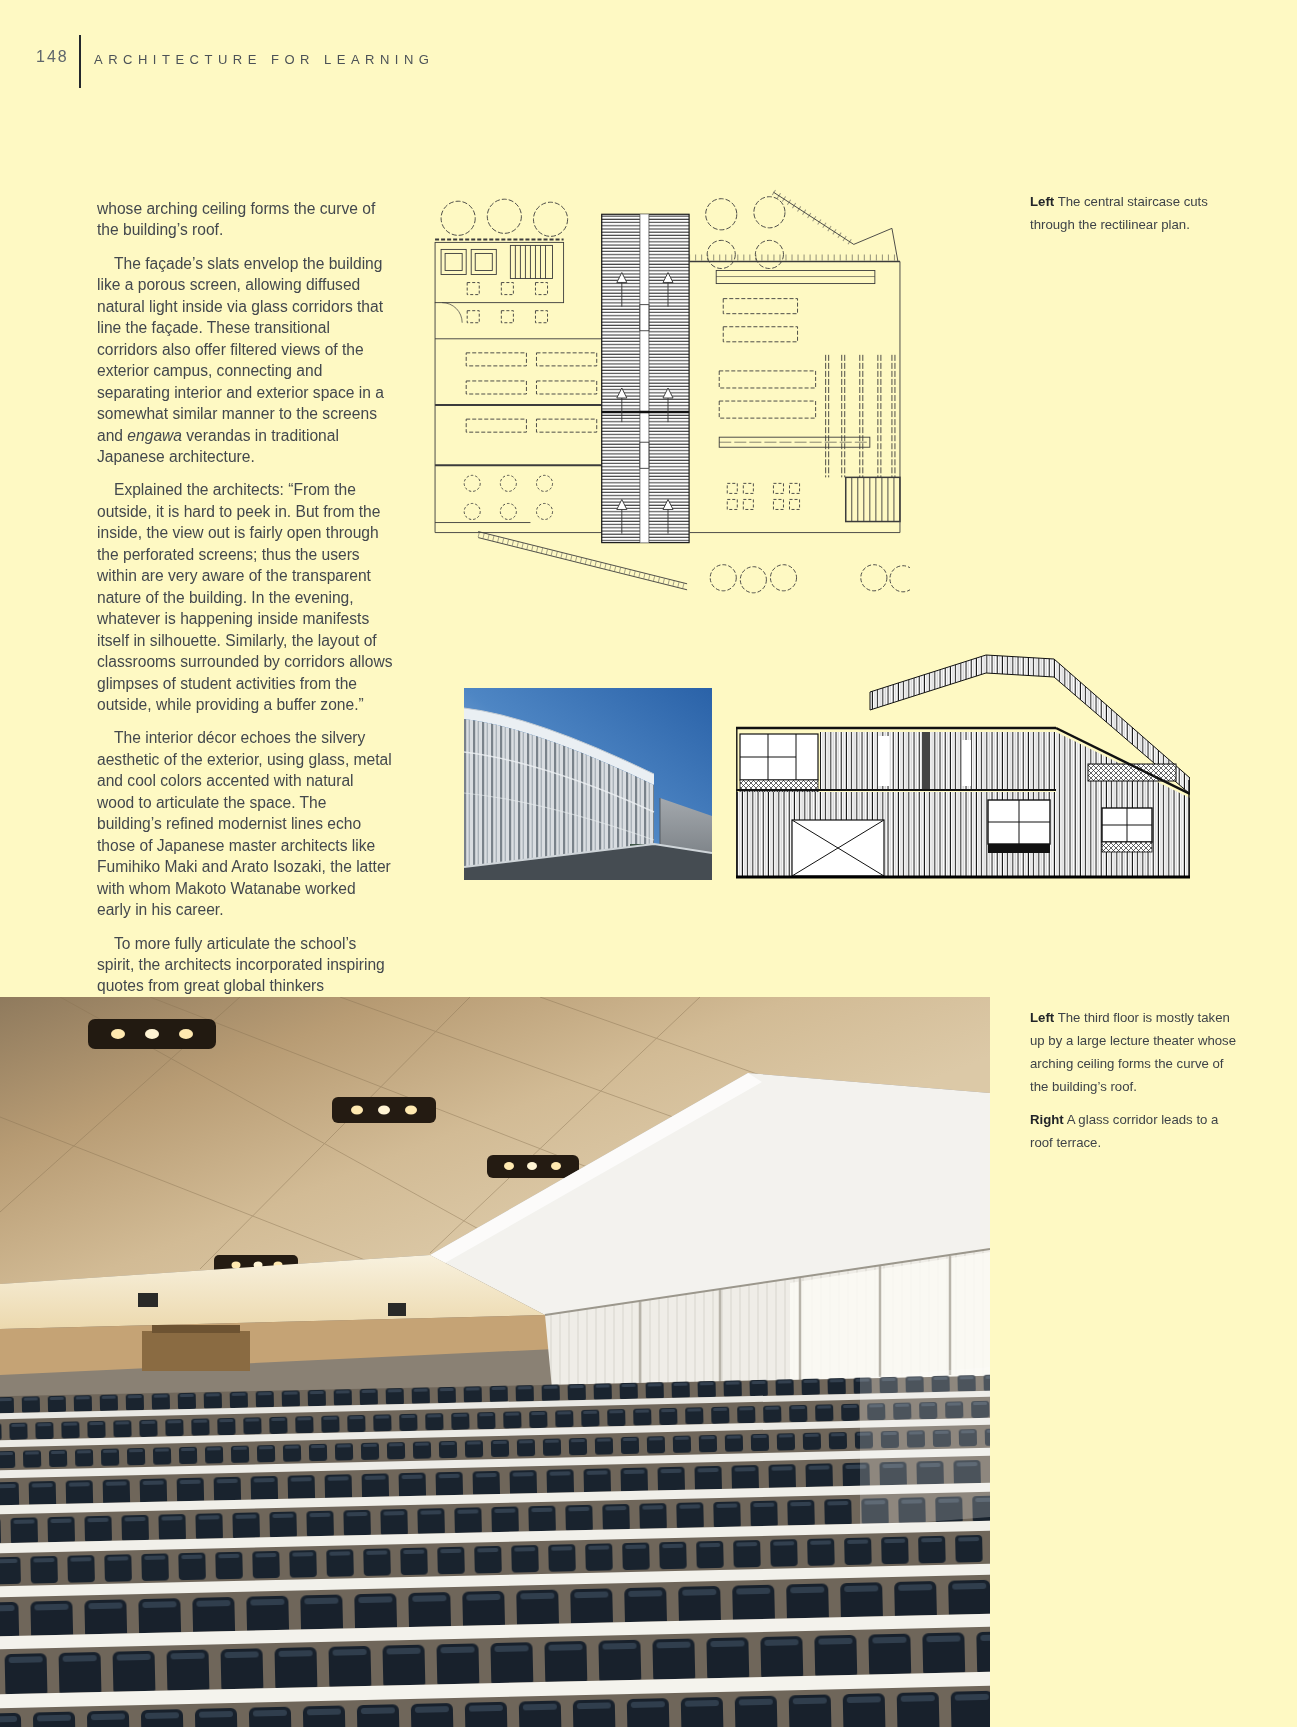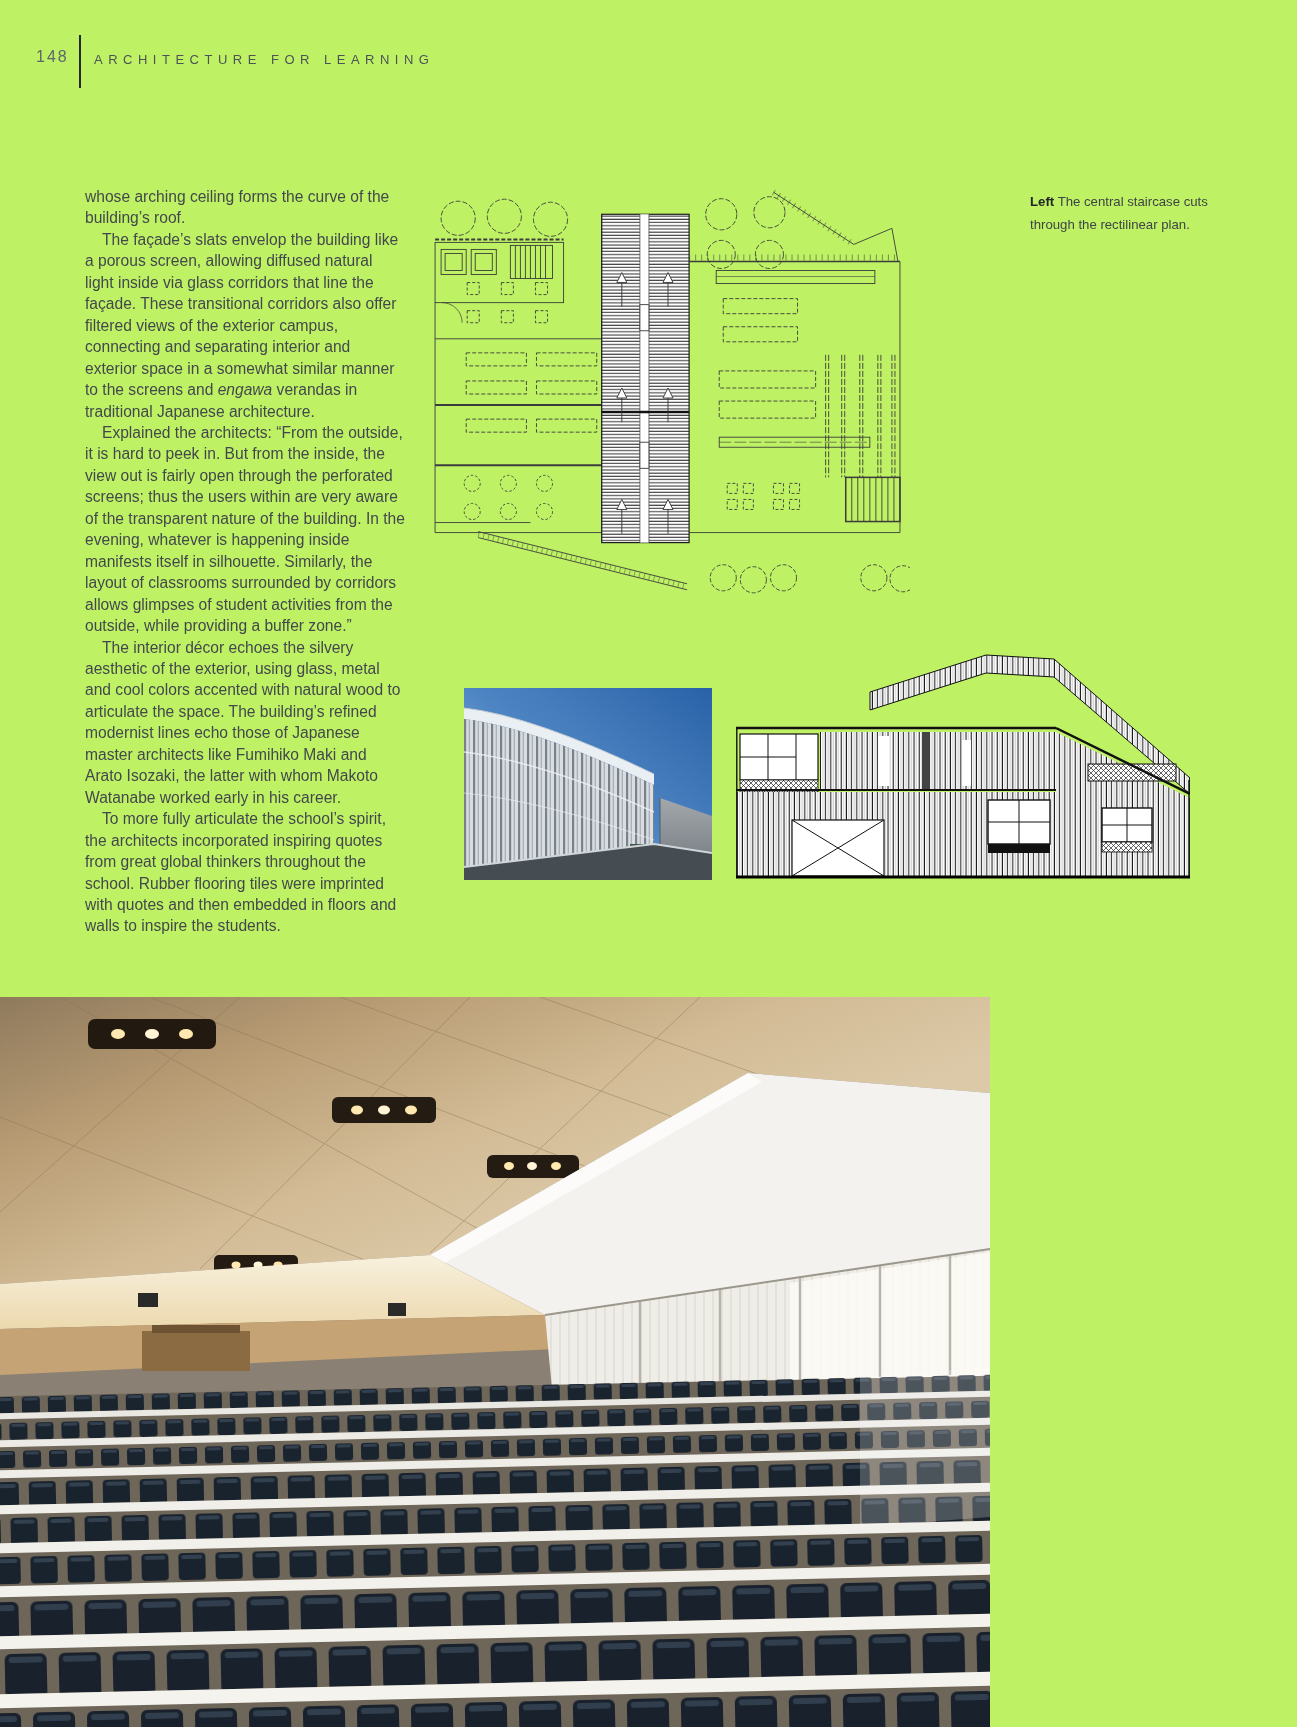--- a/index.html
+++ b/index.html
@@ -1,27 +1,27 @@
 <!DOCTYPE html>
 <html><head>
 <meta charset="utf-8">
 <style>
   html,body{margin:0;padding:0;background:#ffffff;}
-  .page{position:relative;width:1297px;height:1727px;background:#bef264;
+  .page{position:relative;width:1297px;height:1727px;background:#fef9c3;
         font-family:"Liberation Sans",sans-serif;overflow:hidden;}
 
   
   .pageno{position:absolute;left:36px;top:48px;font-size:16px;letter-spacing:2px;color:#5f666c;}
   .head-rule{position:absolute;left:79px;top:35px;width:2px;height:53px;background:#23282d;}
   .running-title{position:absolute;left:94px;top:52px;font-size:13px;letter-spacing:5.5px;color:#4c5257;}
 
   
   .bodycol{position:absolute;left:85px;top:186px;width:320px;font-size:15.6px;
            line-height:21.45px;color:#43484d;text-align:left;}
-  .bodycol p{margin:0;}
+  .bodycol p{margin:12px;}
   .bodycol p.ind{text-indent:17px;}
   .it{font-style:italic;}
 
   
   .capcol{position:absolute;width:206px;font-size:13.2px;line-height:23px;color:#3e4348;}
   .capcol .cap{margin:0 0 10px 0;}
   .capcol b{color:#222528;}
 
   #caps-top{left:1030px;top:190px;}
   #caps-bottom{left:1030px;top:1006px;}
@@ -48,20 +48,24 @@
     <p class="ind"><span>The façade’s slats envelop the building like a porous screen, allowing diffused natural light inside via glass corridors that line the façade. These transitional corridors also offer filtered views of the exterior campus, connecting and separating interior and exterior space in a somewhat similar manner to the screens and </span><span class="it">engawa</span><span> verandas in traditional Japanese architecture.</span></p>
     <p class="ind"><span>Explained the architects: “From the outside, it is hard to peek in. But from the inside, the view out is fairly open through the perforated screens; thus the users within are very aware of the transparent nature of the building. In the evening, whatever is happening inside manifests itself in silhouette. Similarly, the layout of classrooms surrounded by corridors allows glimpses of student activities from the outside, while providing a buffer zone.”</span></p>
     <p class="ind"><span>The interior décor echoes the silvery aesthetic of the exterior, using glass, metal and cool colors accented with natural wood to articulate the space. The building’s refined modernist lines echo those of Japanese master architects like Fumihiko Maki and Arato Isozaki, the latter with whom Makoto Watanabe worked early in his career.</span></p>
     <p class="ind"><span>To more fully articulate the school’s spirit, the architects incorporated inspiring quotes from great global thinkers throughout the school. Rubber flooring tiles were imprinted with quotes and then embedded in floors and walls to inspire the students.</span></p>
   </div>
 
   <div id="caps-top" class="capcol">
     <p class="cap"><b>Left</b> <span>The central staircase cuts through the rectilinear plan.</span></p>
   </div>
 
+  <div id="caps-bottom" class="capcol">
+    <p class="cap"><b>Left</b> <span>The third floor is mostly taken up by a large lecture theater whose arching ceiling forms the curve of the building’s roof.</span></p>
+    <p class="cap"><b>Right</b> <span>A glass corridor leads to a roof terrace.</span></p>
+  </div>
 
   <div id="floor-plan" class="fig">
   <svg width="490" height="410" viewBox="0 0 488 408">
     <defs>
       <pattern id="ph" width="4" height="3.2" patternUnits="userSpaceOnUse">
         <rect width="4" height="3.2" fill="#ffffff"></rect>
         <line x1="0" y1="1" x2="4" y2="1" stroke="#2a2a2a" stroke-width="1"></line>
       </pattern>
     </defs>
     <g fill="none" stroke="#3c3c3c" stroke-width="0.9">

